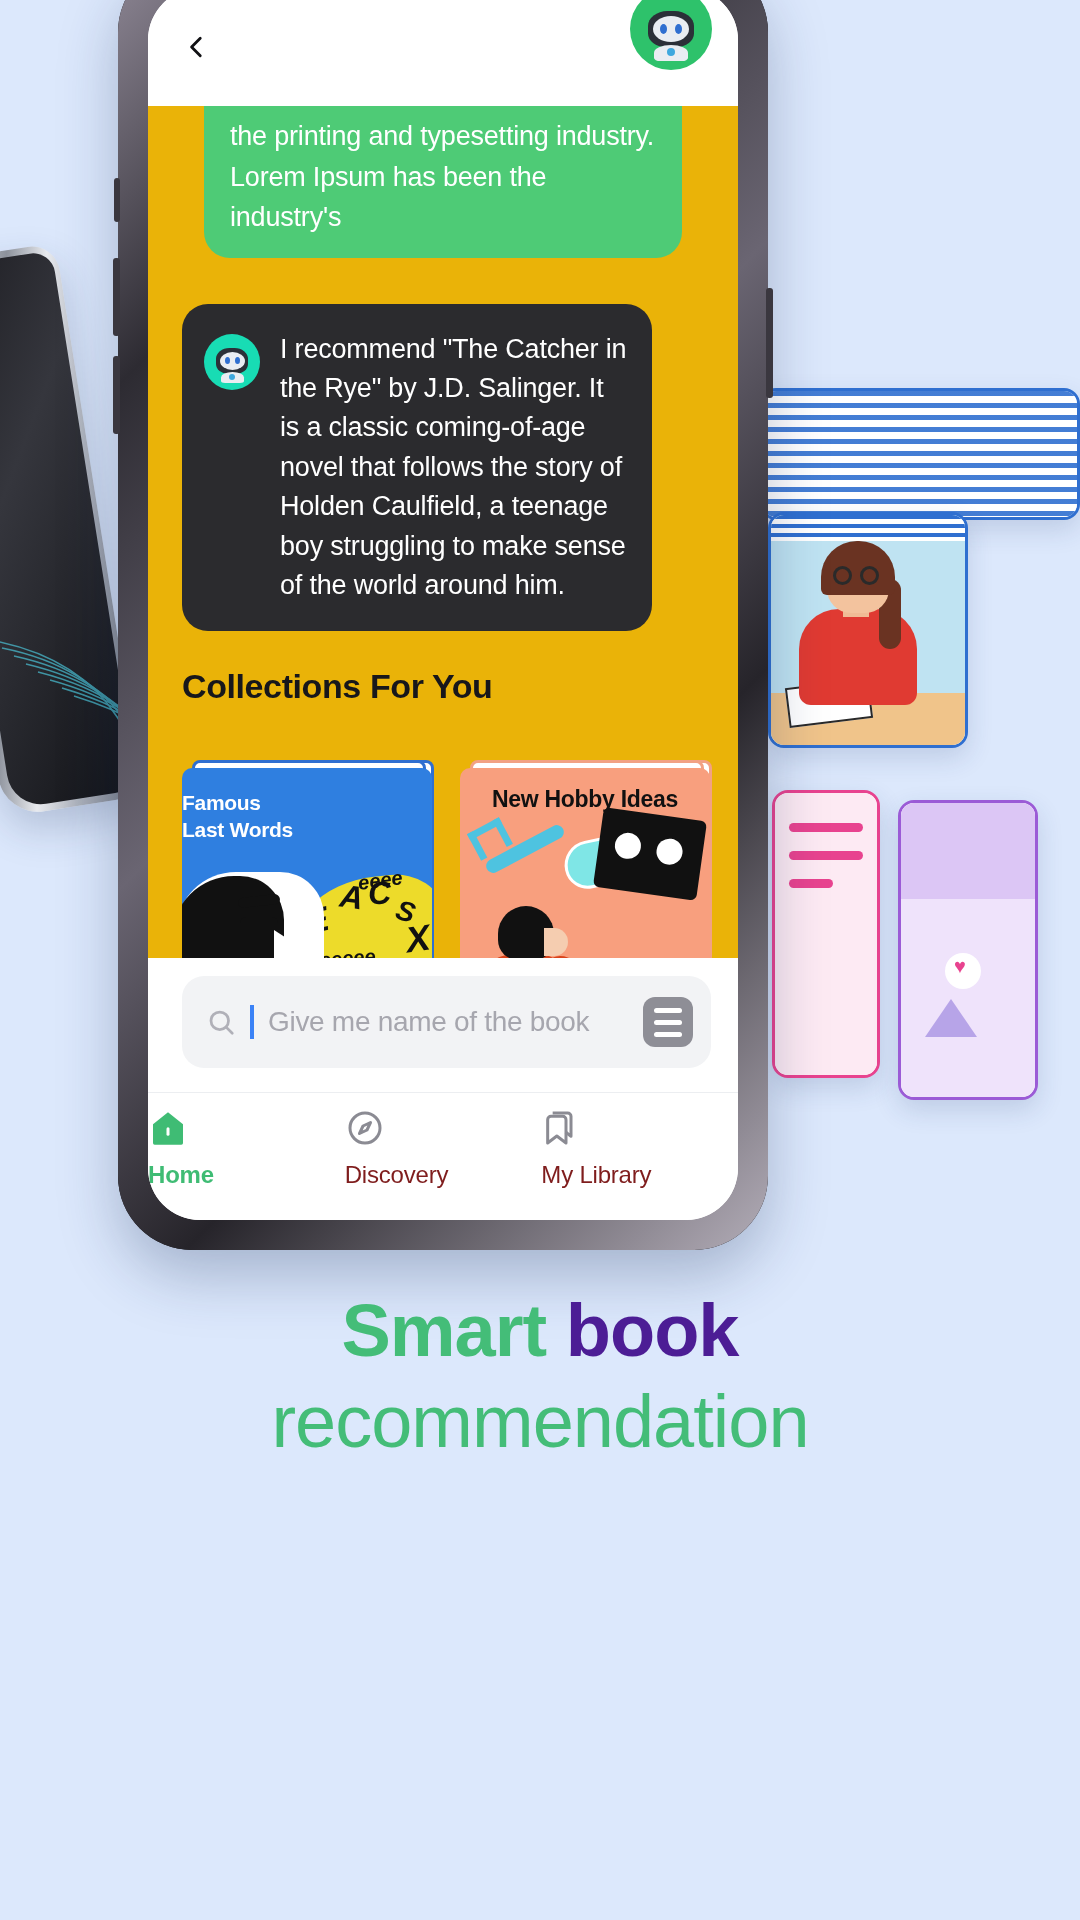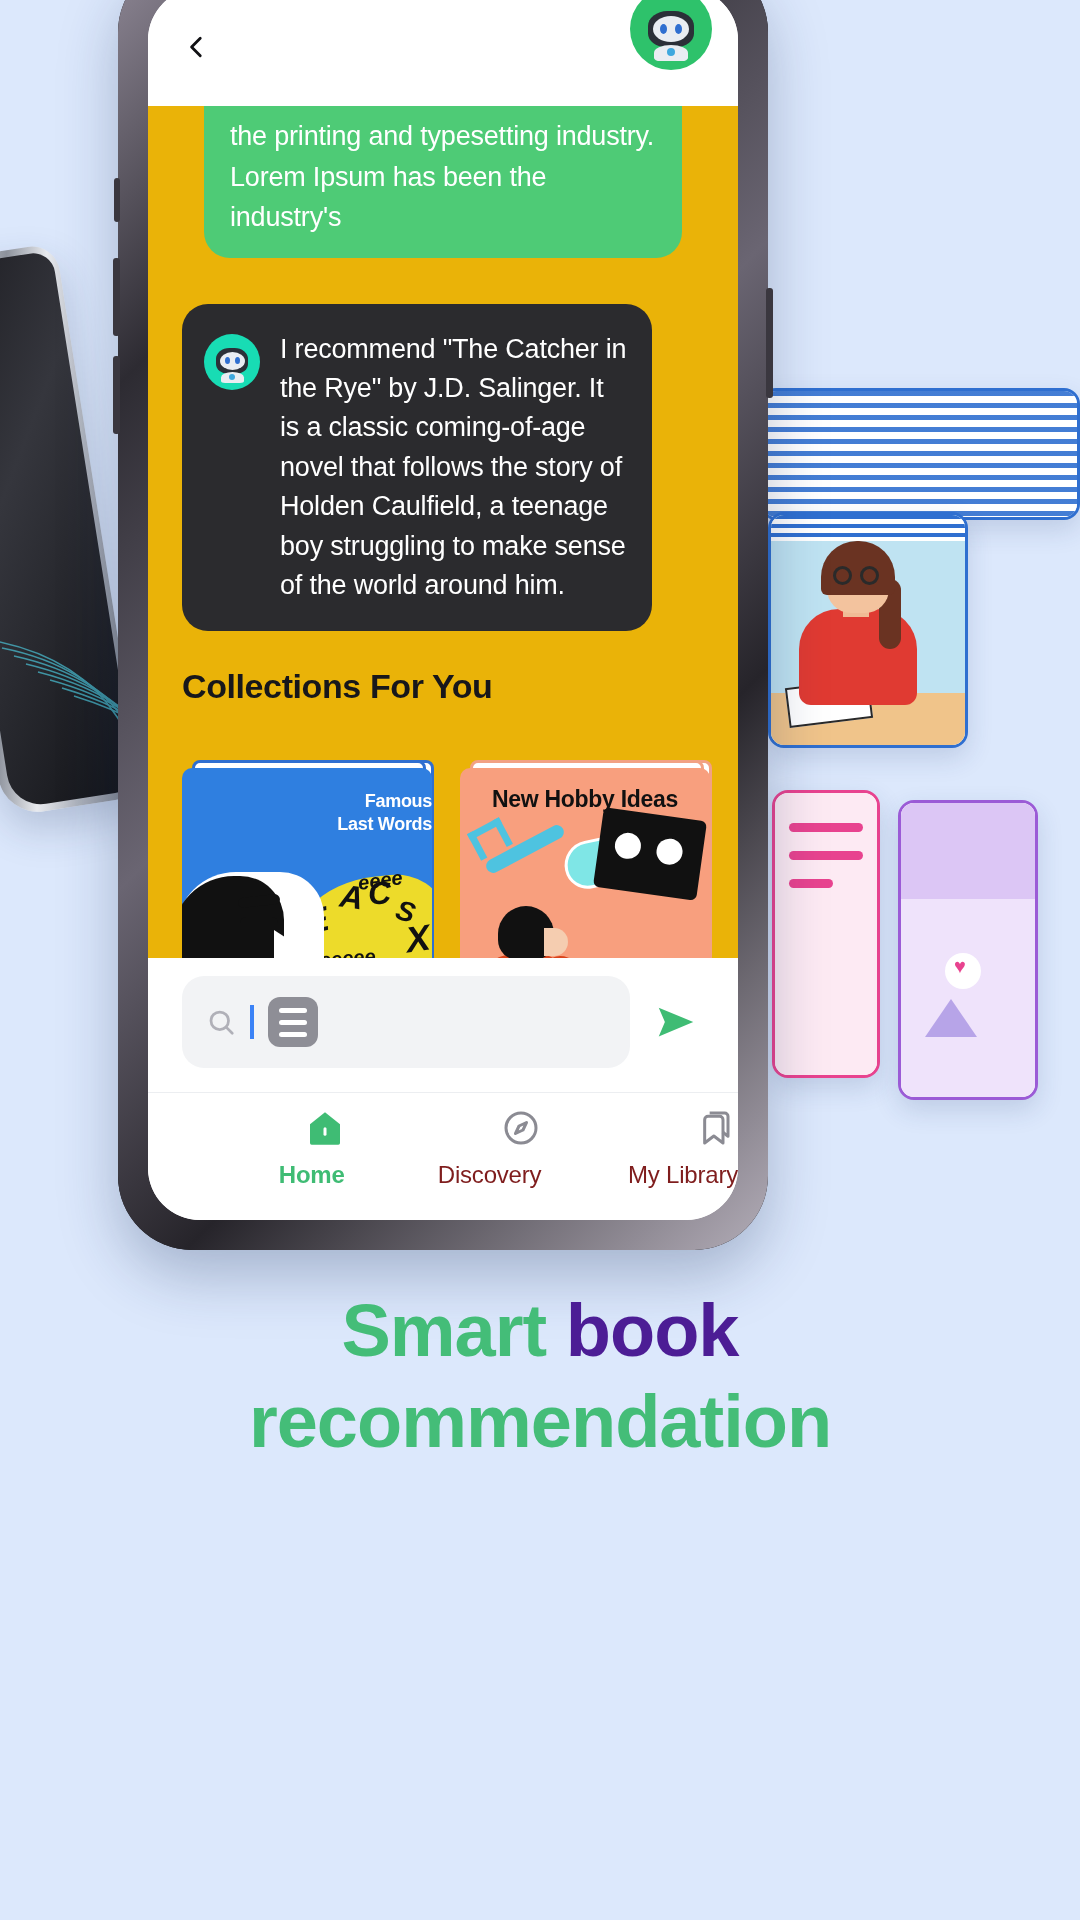--- a/index.html
+++ b/index.html
@@ -145,22 +145,22 @@
   .cover-stack { position:relative; height:296px; }
   .cover-stack .sheet { position:absolute; top:6px; border-radius:8px; background:#ffffff; }
   .cover-stack .sheet.s1 { left:18px; right:-2px; height:284px; border:3px solid #2f6fd0; }
   .cover-stack .sheet.s2 { left:10px; right:6px; height:284px; border:3px solid #2f6fd0; }
   .cover-stack .sheet.o1 { left:18px; right:-2px; height:284px; border:3px solid #f2a183; }
   .cover-stack .sheet.o2 { left:10px; right:6px; height:284px; border:3px solid #f2a183; }
   .cover { position:absolute; left:0; top:14px; width:250px; height:284px; border-radius:10px; overflow:hidden; }
 
   
   .cov-blue { background:#2f7fe0; }
-  .cov-blue .ct { position:absolute; left:0; right:0; top:22px; text-align:right;
-     color:#ffffff; font-size:18px; font-weight:700; line-height:1.25; letter-spacing:-.3px; }
+  .cov-blue .ct { position:absolute; left:0; right:0; top:22px; text-align:left;
+     color:#ffffff; font-size:21px; font-weight:700; line-height:1.25; letter-spacing:-.3px; }
   .cov-blue .face { position:absolute; left:-6px; bottom:-6px; width:148px; height:186px;
      background:#ffffff; border-radius:60px 44px 0 0; }
   .cov-blue .hair { position:absolute; left:-10px; bottom:52px; width:112px; height:124px;
      background:#111111; border-radius:62px 44px 0 10px; }
   .cov-blue .nose { position:absolute; left:92px; bottom:84px; width:0; height:0;
      border-top:22px solid transparent; border-bottom:16px solid transparent; border-left:34px solid #ffffff; }
   .cov-blue .brow { position:absolute; left:56px; bottom:146px; width:42px; height:10px; background:#111; border-radius:6px; transform:rotate(-6deg); }
   .cov-blue .eye  { position:absolute; left:58px; bottom:126px; width:38px; height:9px; background:#111; border-radius:6px 6px 0 0; }
   .cov-blue .blob { position:absolute; left:104px; bottom:42px; width:160px; height:132px;
      background:#eddb2a; border-radius:70% 36% 54% 48%; transform:rotate(-6deg); }
@@ -202,30 +202,30 @@
   .search-input::placeholder { color:#a6a6ae; }
   .menu-btn { width:50px; height:50px; border-radius:12px; background:#8e8e96;
     display:flex; flex-direction:column; align-items:center; justify-content:center; gap:7px; flex:0 0 auto; cursor:pointer; }
   .menu-btn i { width:28px; height:5px; background:#ffffff; border-radius:3px; }
   .send-btn { width:56px; height:56px; display:flex; align-items:center; justify-content:center; flex:0 0 auto; cursor:pointer; }
   .send-btn svg { width:46px; height:46px; }
 
   
   .tabbar { flex:0 0 auto; height:128px; background:#ffffff; border-top:1px solid #eceef1;
     display:flex; align-items:flex-start; padding-top:14px; }
-  .tab { flex:1 1 0; display:flex; flex-direction:column; align-items:flex-end; gap:12px; cursor:pointer; }
+  .tab { flex:1 1 0; display:flex; flex-direction:column; align-items:flex-start; gap:12px; cursor:pointer; }
   .tab .ti { height:42px; display:flex; align-items:center; justify-content:center; }
   .tab .ti svg { width:40px; height:40px; }
   .tab span { font-size:24px; color:#7f1d1d; letter-spacing:-.2px; }
   .tab.active span { color:#3fbc74; font-weight:700; }
 
   
   .caption { position:absolute; left:0; right:0; top:1290px; text-align:center; }
   .caption .l1 { font-size:74px; font-weight:700; letter-spacing:-1px; line-height:1.12; }
-  .caption .l2 { font-size:74px; font-weight:700; letter-spacing:-1px; line-height:1.12; margin-top:8px; }
+  .caption .l2 { font-size:74px; font-weight:400; letter-spacing:-1px; line-height:1.12; margin-top:8px; }
   .c-green { color:#44bd78; }
   .c-navy  { color:#4c1d95; }
 </style>
 </head>
 <body>
 
 <div class="bg-silverphone"></div>
 
 <svg class="bg-wave" viewBox="0 0 320 330">
   <g fill="none" stroke="#4fd3e8" stroke-width="1.6" opacity=".75">
@@ -379,20 +379,21 @@
       </div>
     </div>
 
     <div class="composer">
       <div class="search-wrap">
         <svg class="sicon" viewBox="0 0 24 24" fill="none" stroke="#b0b0b8" stroke-width="2.2" stroke-linecap="round">
           <circle cx="11" cy="11" r="7"></circle>
             <line x1="16.5" y1="16.5" x2="21" y2="21"></line>
         </svg>
         <div class="caret"></div>
+        <input class="search-input" type="text" placeholder="Give me name of the book" style="">
         <div class="menu-btn">
             <i></i>
             <i></i>
             <i></i>
           </div>
       </div>
       <div class="send-btn">
         <svg viewBox="0 0 24 24" fill="#3fbc74">
           <path d="M3 4.5 21 12 3 19.5 6.2 12 3 4.5Z"></path>
         </svg>

